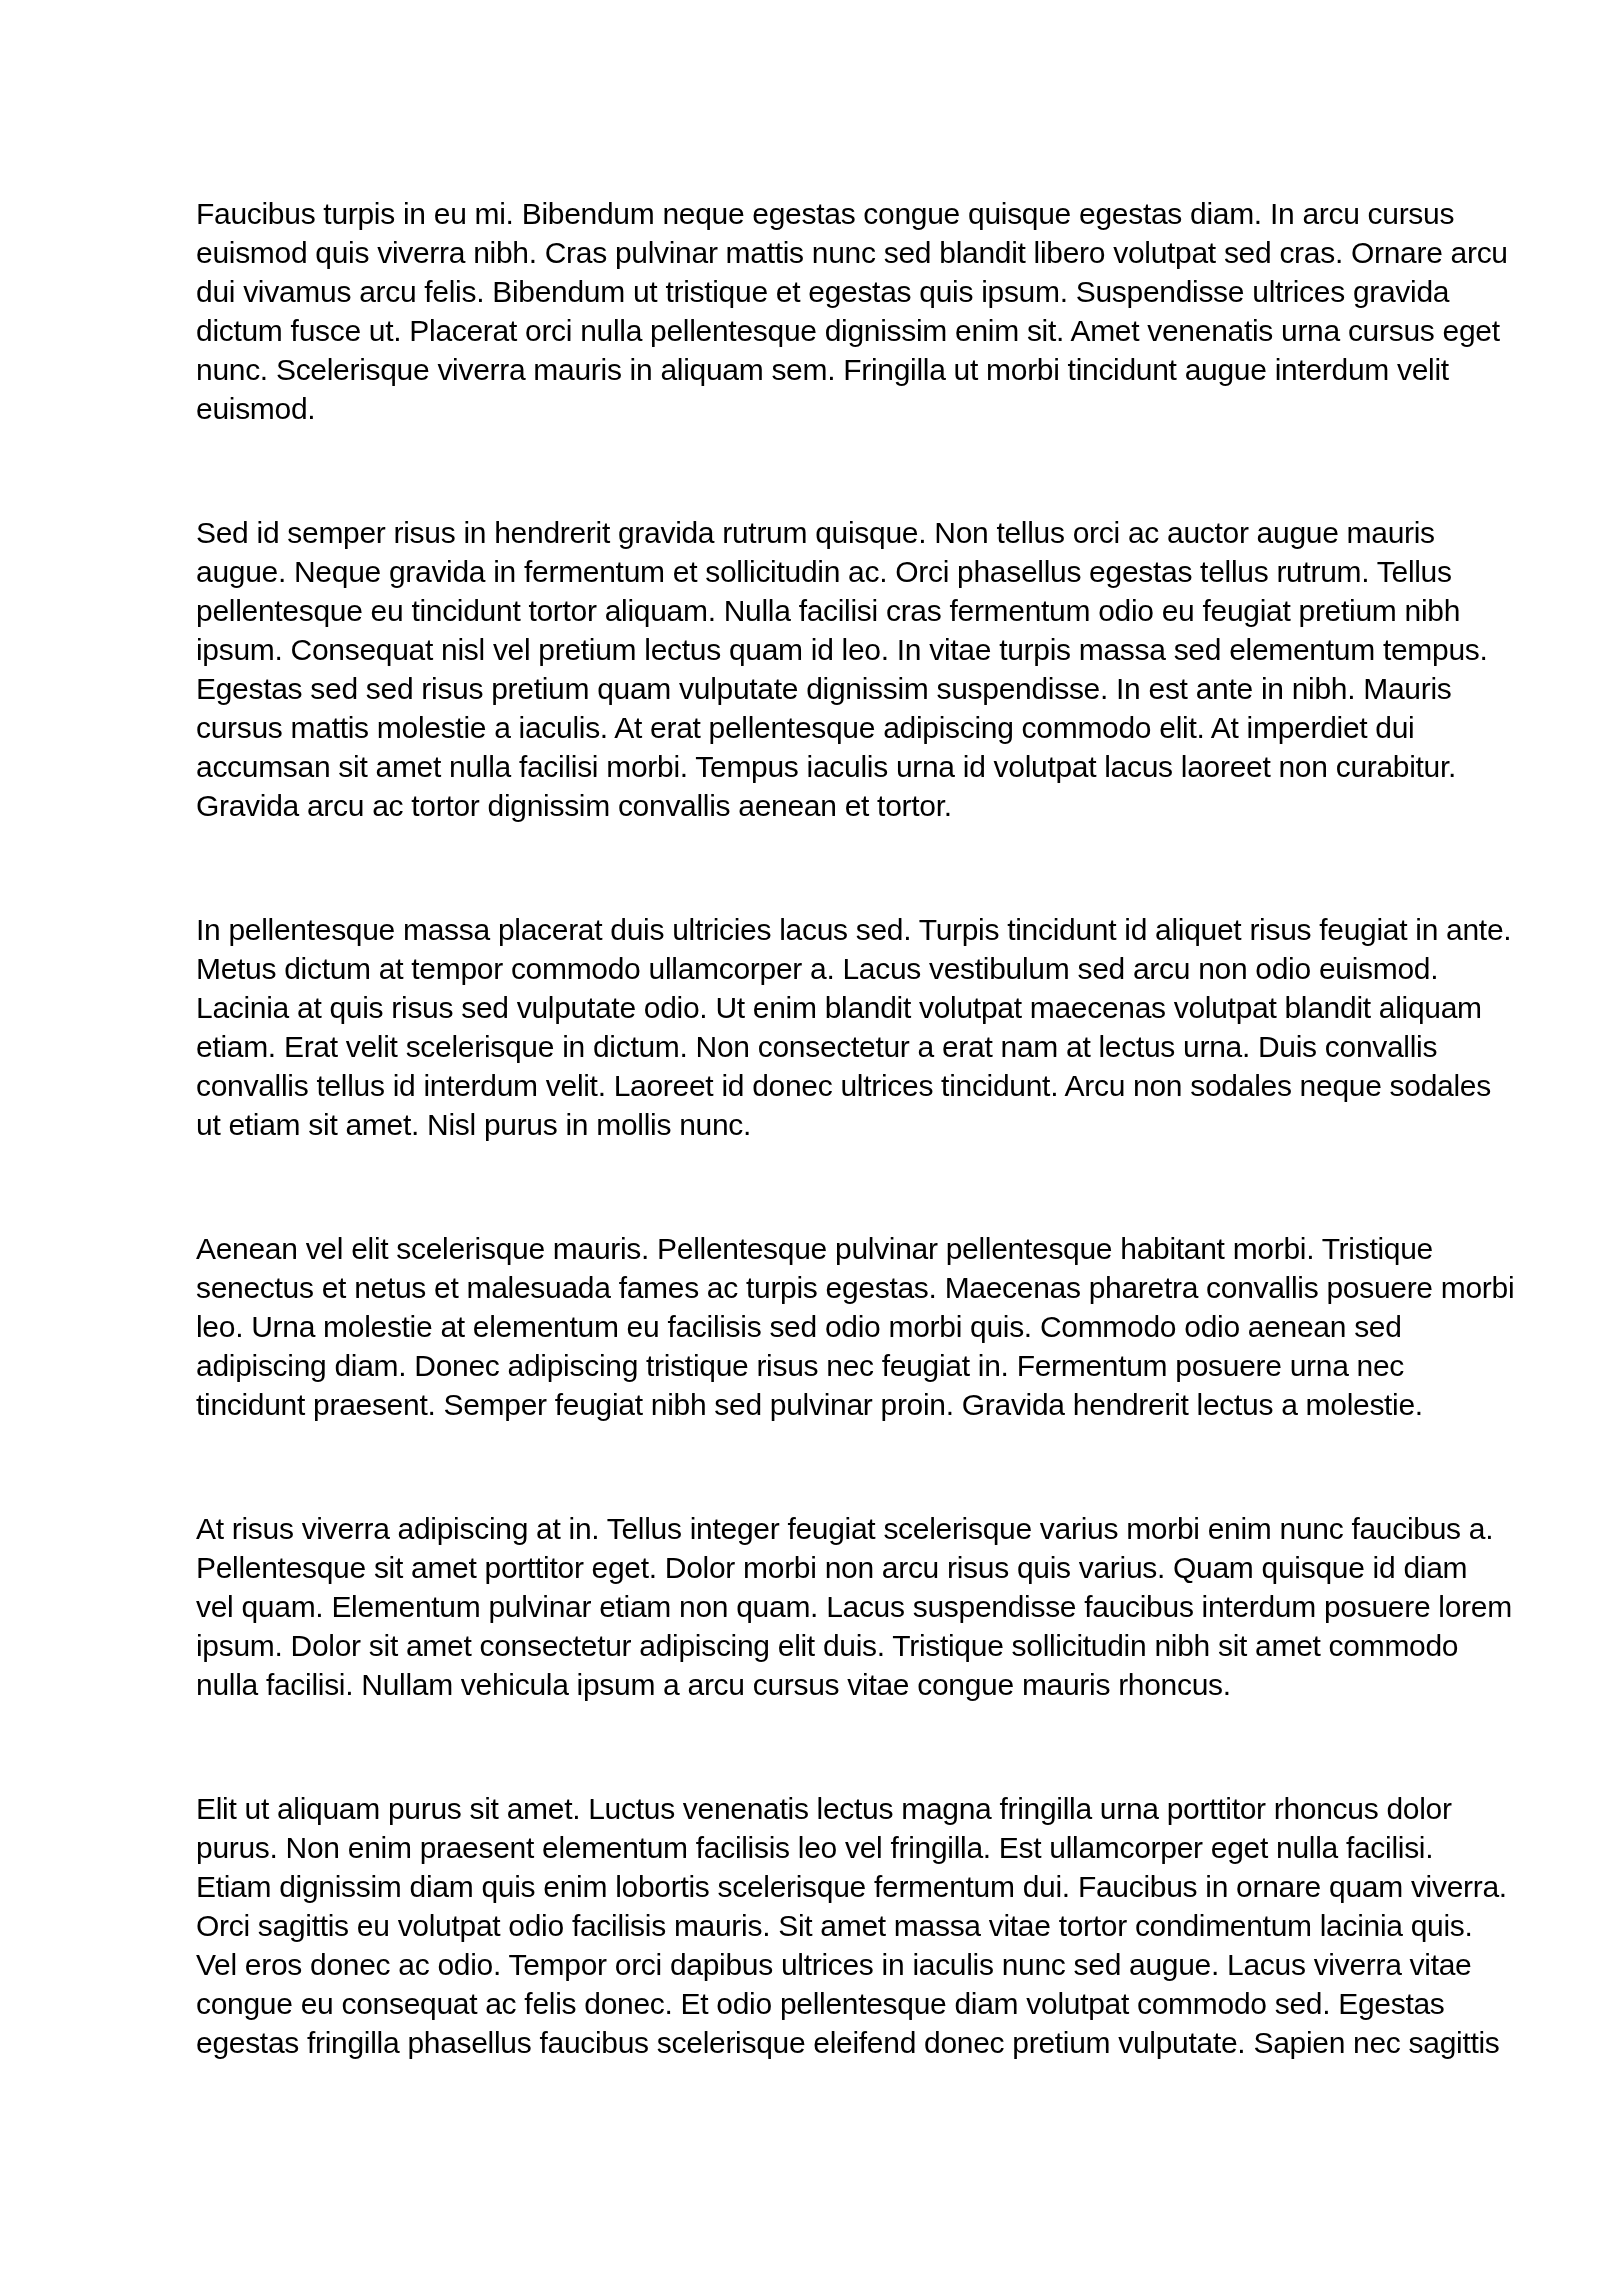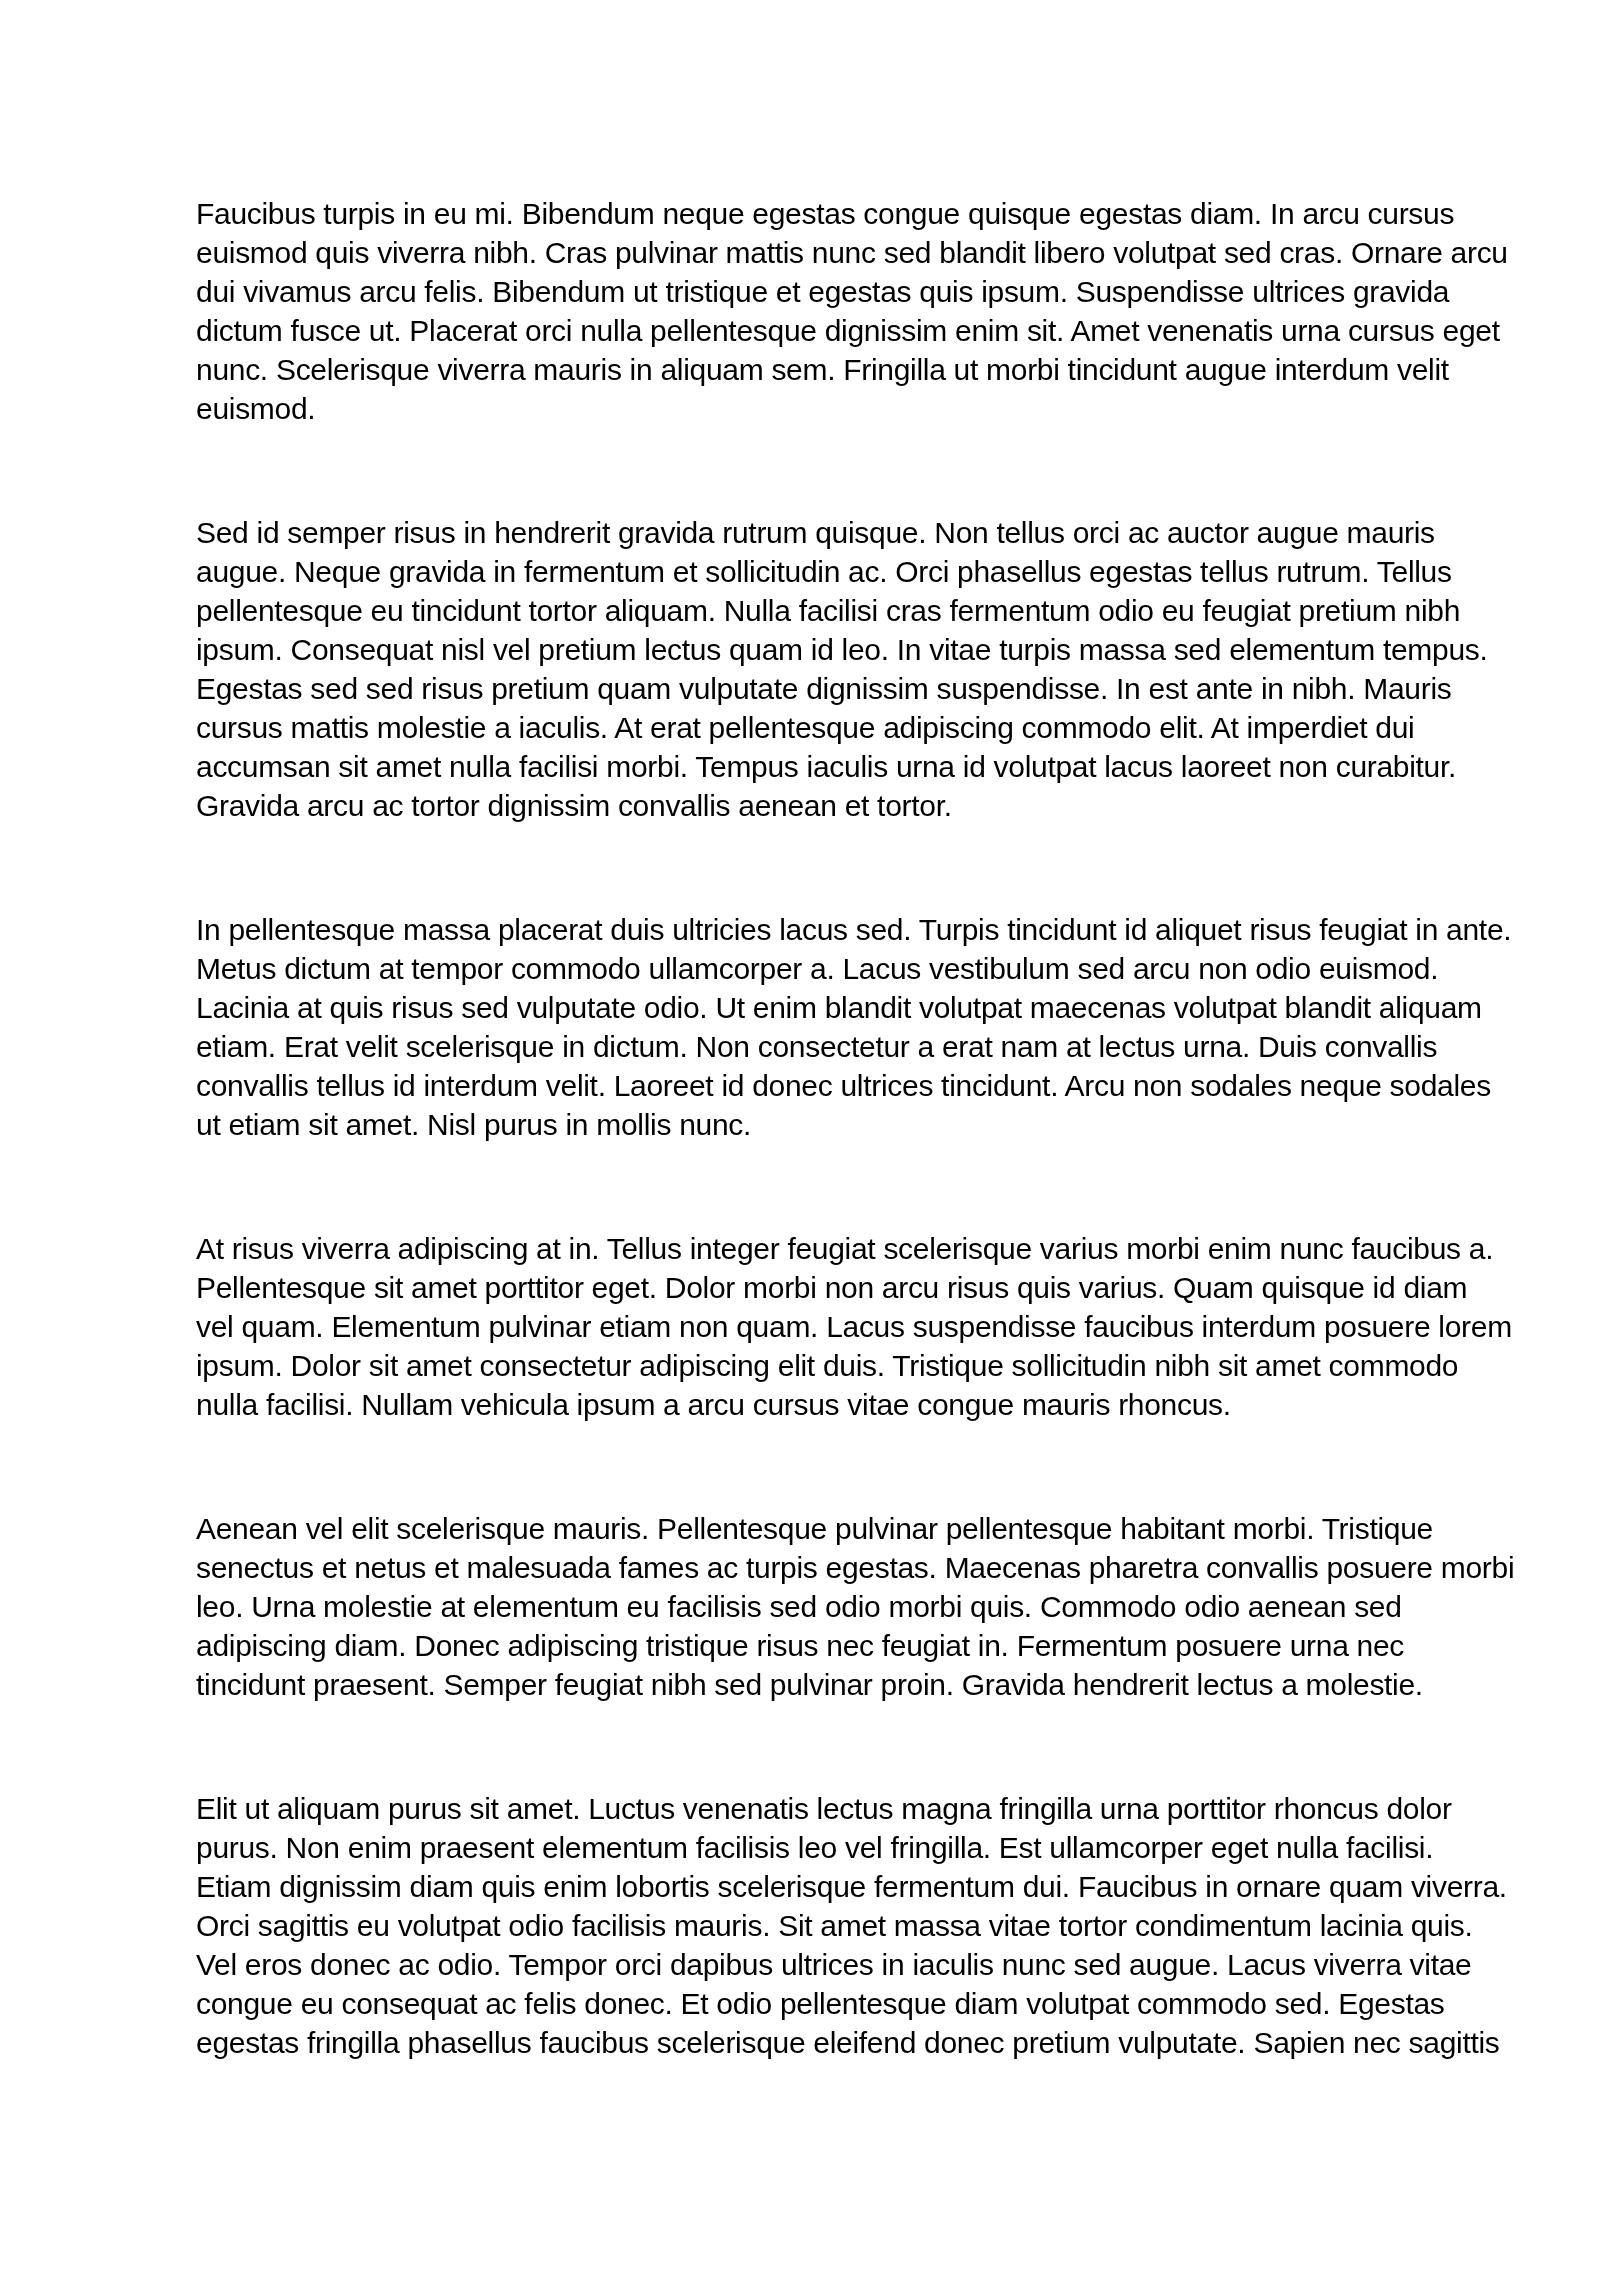--- a/index.html
+++ b/index.html
@@ -51,30 +51,30 @@
 Egestas sed sed risus pretium quam vulputate dignissim suspendisse. In est ante in nibh. Mauris
 cursus mattis molestie a iaculis. At erat pellentesque adipiscing commodo elit. At imperdiet dui
 accumsan sit amet nulla facilisi morbi. Tempus iaculis urna id volutpat lacus laoreet non curabitur.
 Gravida arcu ac tortor dignissim convallis aenean et tortor.</p>
     <p>In pellentesque massa placerat duis ultricies lacus sed. Turpis tincidunt id aliquet risus feugiat in ante.
 Metus dictum at tempor commodo ullamcorper a. Lacus vestibulum sed arcu non odio euismod.
 Lacinia at quis risus sed vulputate odio. Ut enim blandit volutpat maecenas volutpat blandit aliquam
 etiam. Erat velit scelerisque in dictum. Non consectetur a erat nam at lectus urna. Duis convallis
 convallis tellus id interdum velit. Laoreet id donec ultrices tincidunt. Arcu non sodales neque sodales
 ut etiam sit amet. Nisl purus in mollis nunc.</p>
+    <p>Aenean vel elit scelerisque mauris. Pellentesque pulvinar pellentesque habitant morbi. Tristique
+senectus et netus et malesuada fames ac turpis egestas. Maecenas pharetra convallis posuere morbi
+leo. Urna molestie at elementum eu facilisis sed odio morbi quis. Commodo odio aenean sed
+adipiscing diam. Donec adipiscing tristique risus nec feugiat in. Fermentum posuere urna nec
+tincidunt praesent. Semper feugiat nibh sed pulvinar proin. Gravida hendrerit lectus a molestie.</p>
     <p>At risus viverra adipiscing at in. Tellus integer feugiat scelerisque varius morbi enim nunc faucibus a.
 Pellentesque sit amet porttitor eget. Dolor morbi non arcu risus quis varius. Quam quisque id diam
 vel quam. Elementum pulvinar etiam non quam. Lacus suspendisse faucibus interdum posuere lorem
 ipsum. Dolor sit amet consectetur adipiscing elit duis. Tristique sollicitudin nibh sit amet commodo
 nulla facilisi. Nullam vehicula ipsum a arcu cursus vitae congue mauris rhoncus.</p>
-    <p>Aenean vel elit scelerisque mauris. Pellentesque pulvinar pellentesque habitant morbi. Tristique
-senectus et netus et malesuada fames ac turpis egestas. Maecenas pharetra convallis posuere morbi
-leo. Urna molestie at elementum eu facilisis sed odio morbi quis. Commodo odio aenean sed
-adipiscing diam. Donec adipiscing tristique risus nec feugiat in. Fermentum posuere urna nec
-tincidunt praesent. Semper feugiat nibh sed pulvinar proin. Gravida hendrerit lectus a molestie.</p>
     <p>Elit ut aliquam purus sit amet. Luctus venenatis lectus magna fringilla urna porttitor rhoncus dolor
 purus. Non enim praesent elementum facilisis leo vel fringilla. Est ullamcorper eget nulla facilisi.
 Etiam dignissim diam quis enim lobortis scelerisque fermentum dui. Faucibus in ornare quam viverra.
 Orci sagittis eu volutpat odio facilisis mauris. Sit amet massa vitae tortor condimentum lacinia quis.
 Vel eros donec ac odio. Tempor orci dapibus ultrices in iaculis nunc sed augue. Lacus viverra vitae
 congue eu consequat ac felis donec. Et odio pellentesque diam volutpat commodo sed. Egestas
 egestas fringilla phasellus faucibus scelerisque eleifend donec pretium vulputate. Sapien nec sagittis</p>
   </div>
 </div>
 

